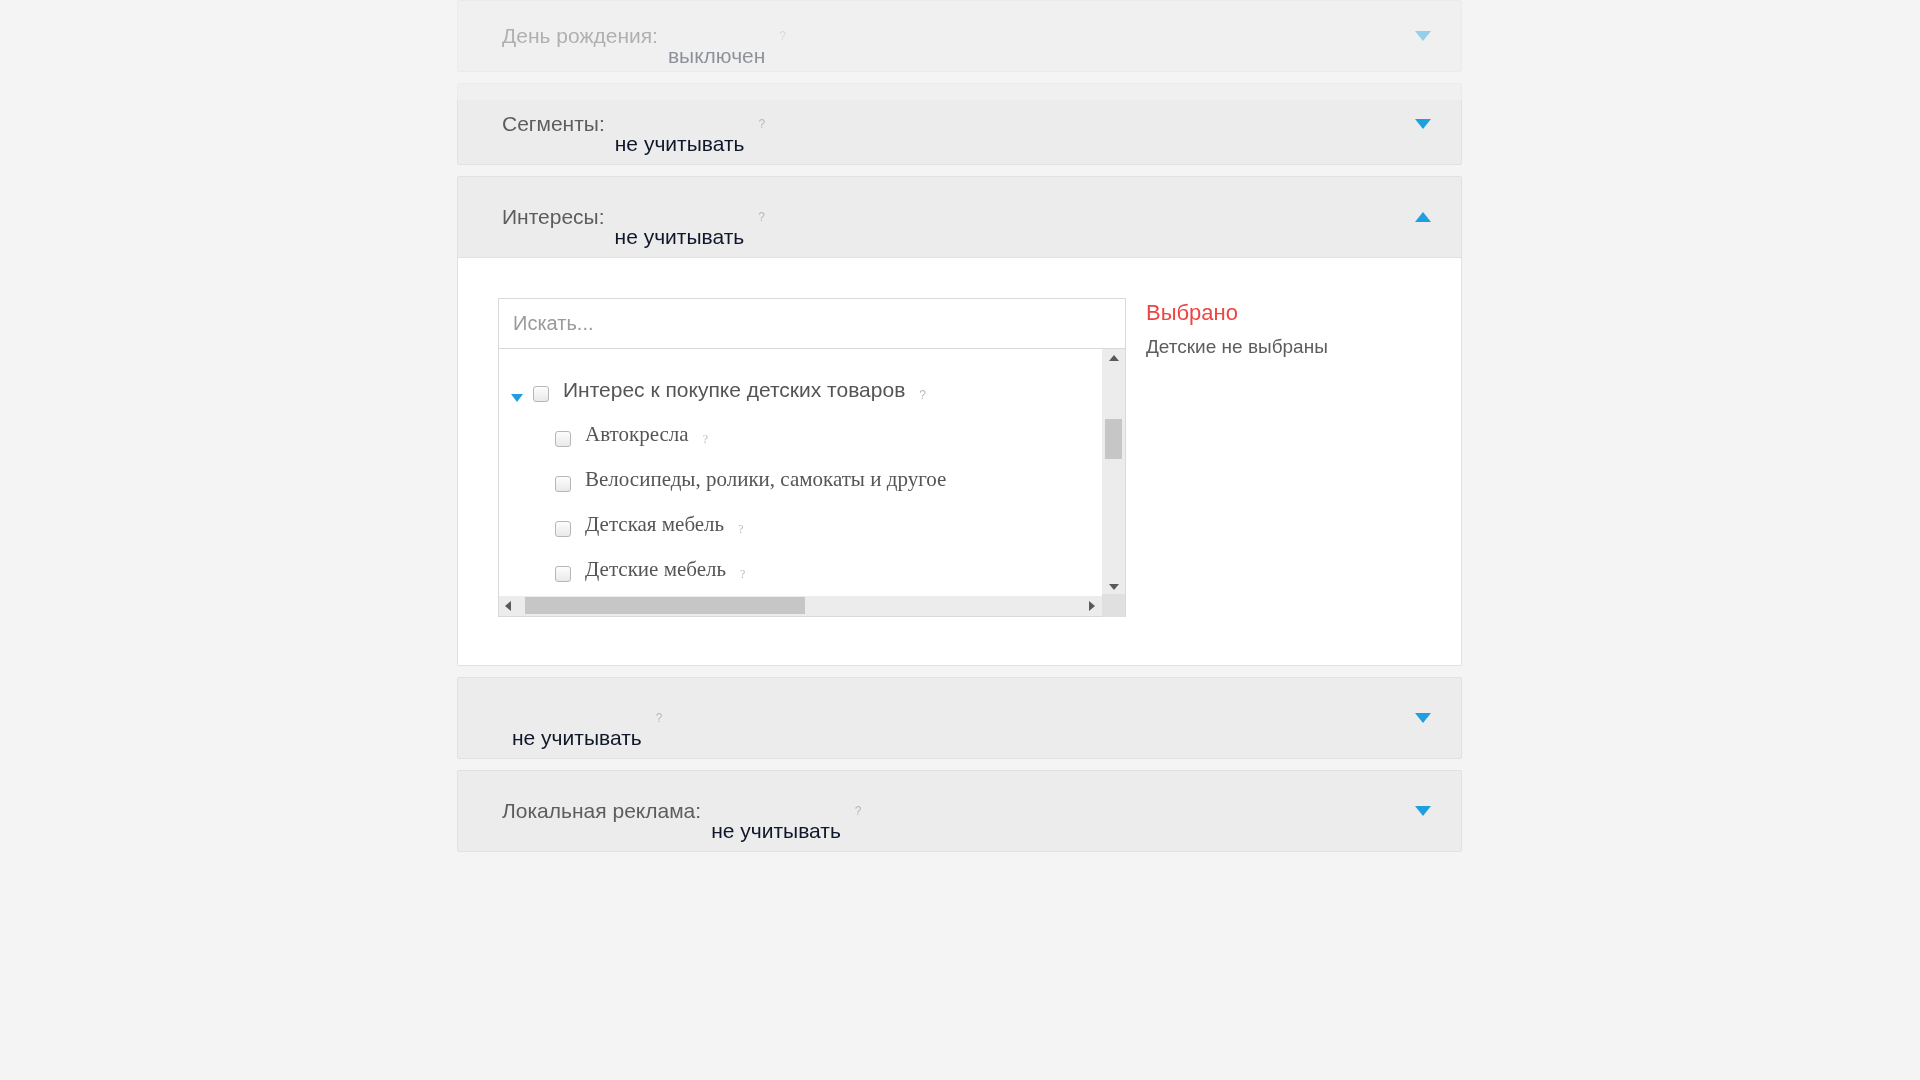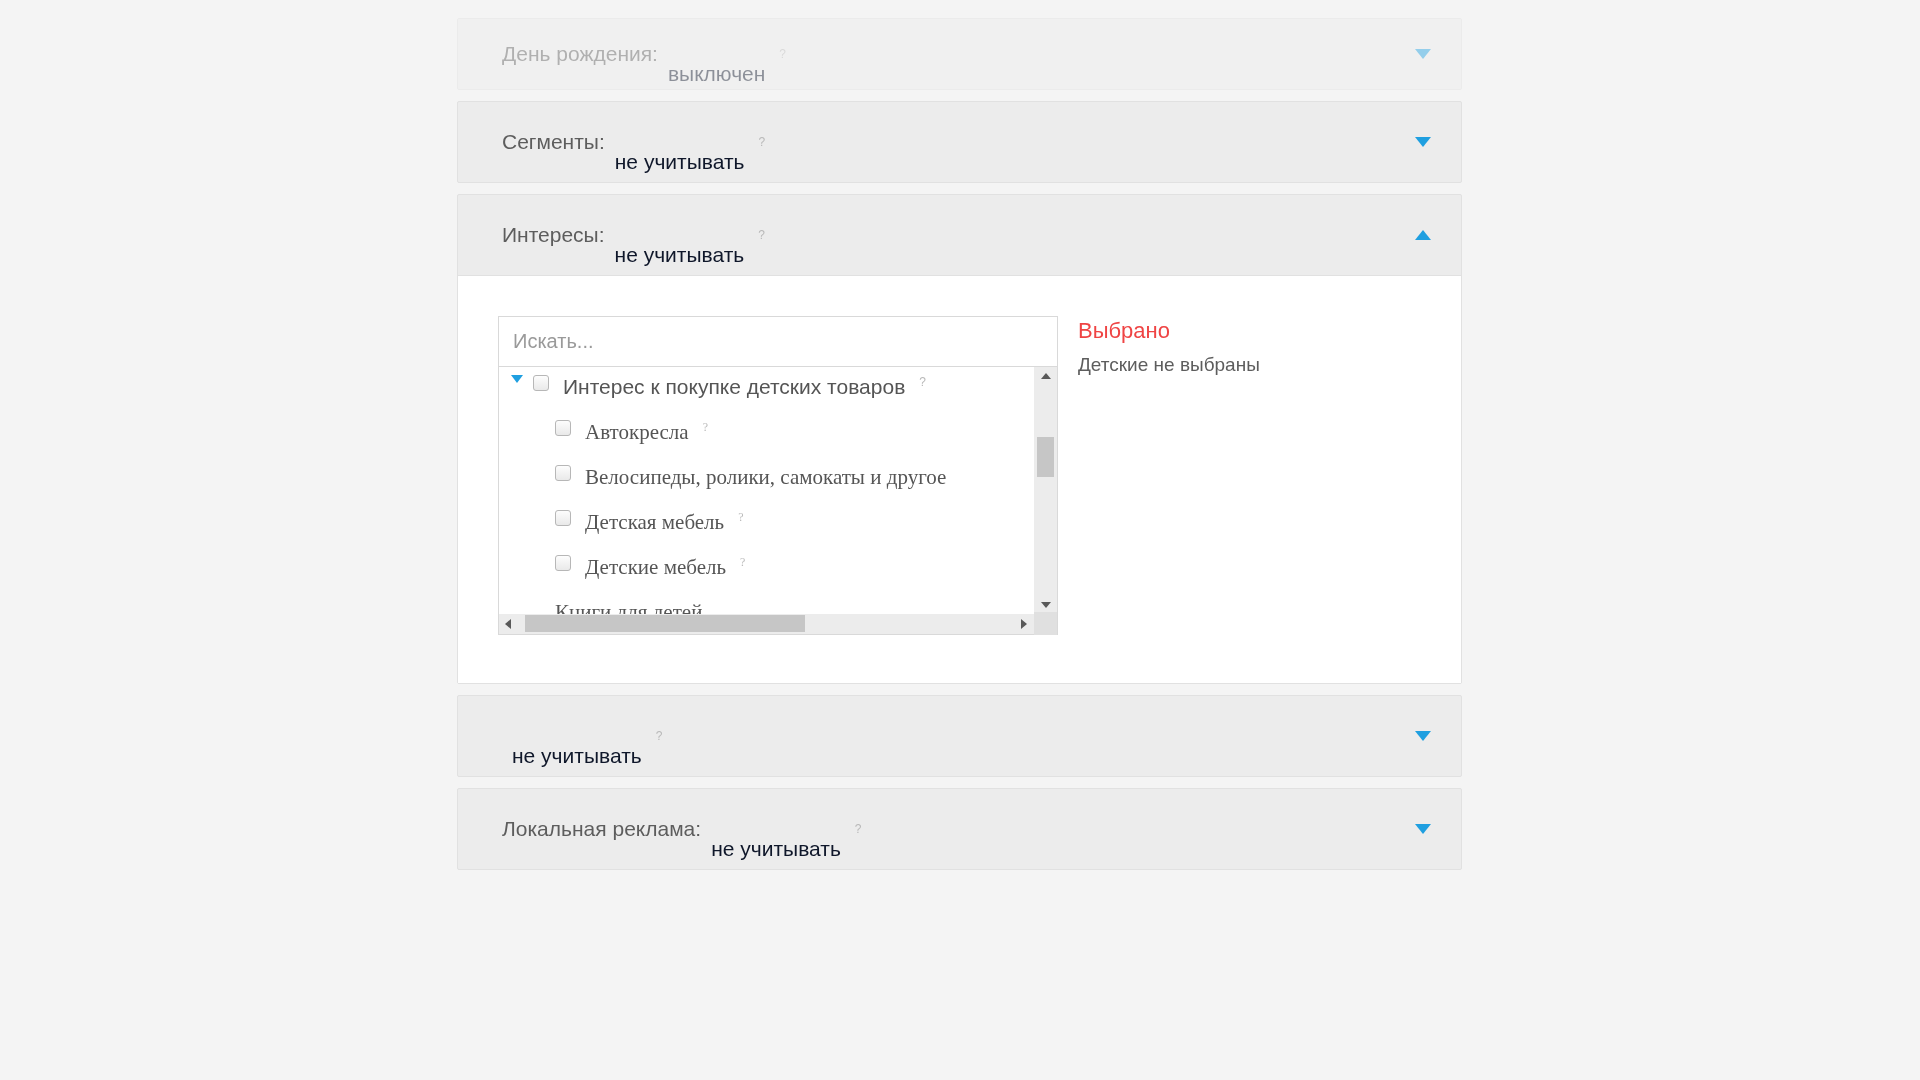--- a/index.html
+++ b/index.html
@@ -16,21 +16,21 @@
   .stage {
     position: relative;
     width: 1920px;
     height: 1080px;
   }
 
   
   .panels {
     position: absolute;
     left: 457px;   
-    top: 18px;
+    top: 0;
     width: 1005px;
   }
 
   .panel {
     background: #ececec;
     border: 1px solid #e1e1e1;
     border-radius: 2px;
     margin-bottom: 11px;
     position: relative;
   }
@@ -102,21 +102,21 @@
   
   .panel-body {
     background: #ffffff;
     border-top: 1px solid #e1e1e1;
     padding: 40px 40px 48px 40px;
     display: flex;
     gap: 20px;
   }
 
   .tree-wrap {
-    width: 560px;
+    width: 628px;
   }
 
   .search-box {
     border: 1px solid #d9d9d9;
     height: 51px;
     display: flex;
     align-items: center;
     padding: 0 14px;
     font-size: 20px;
     color: #9a9a9a;
@@ -188,21 +188,21 @@
   .hscroll .corner {
     position: absolute;
     right: 0;
     width: 23px;
     height: 23px;
     background: #e0e0e0;
   }
 
   .tree-row {
     display: flex;
-    align-items: flex-start;
+    align-items: flex-end;
     height: 45px;
     font-size: 21px;
     color: #555;
     white-space: nowrap;
     padding-left: 12px;
   }
   .tree-row.child { padding-left: 56px; font-family: Liberation Serif, serif; }
 
   .row-chevron {
     width: 0; height: 0;

